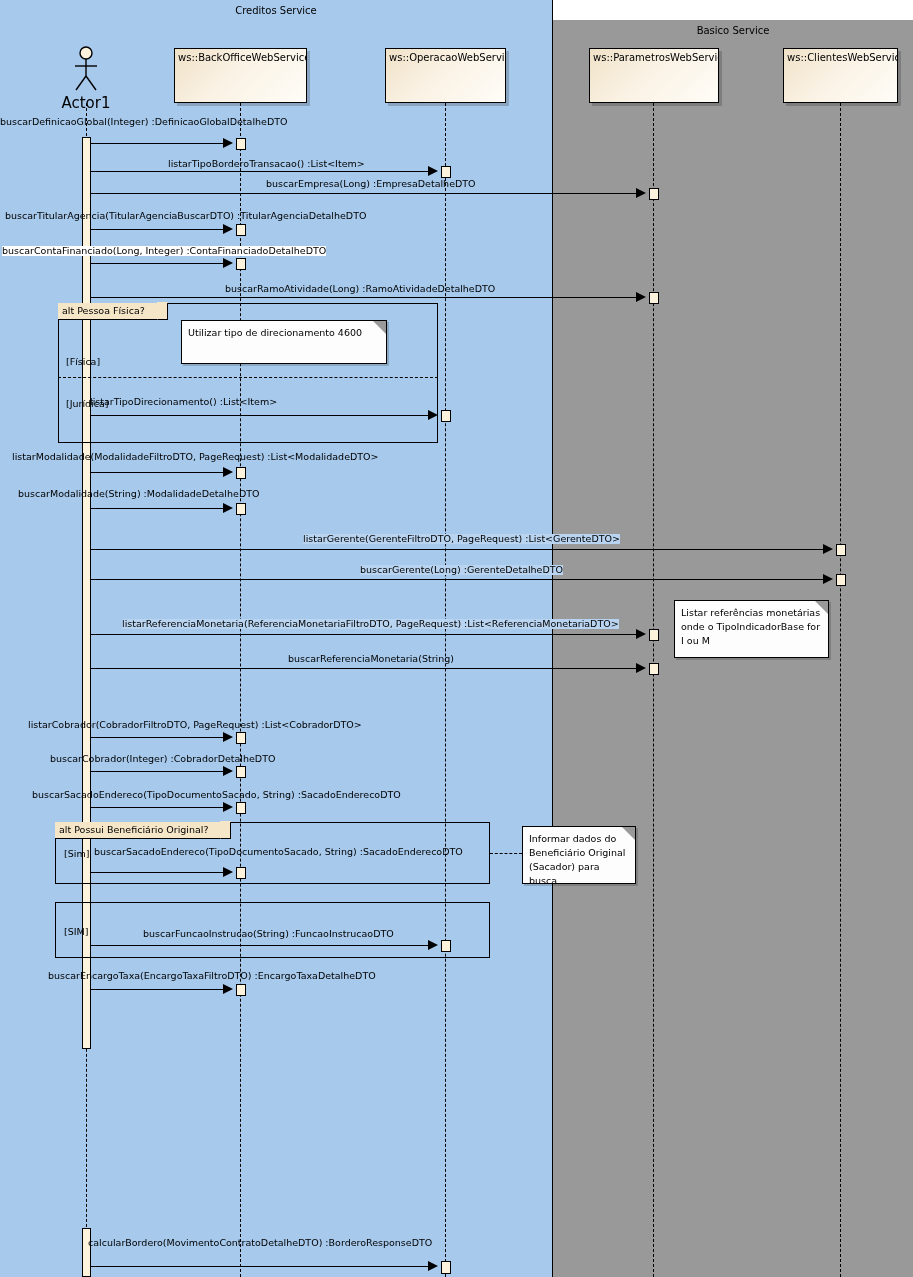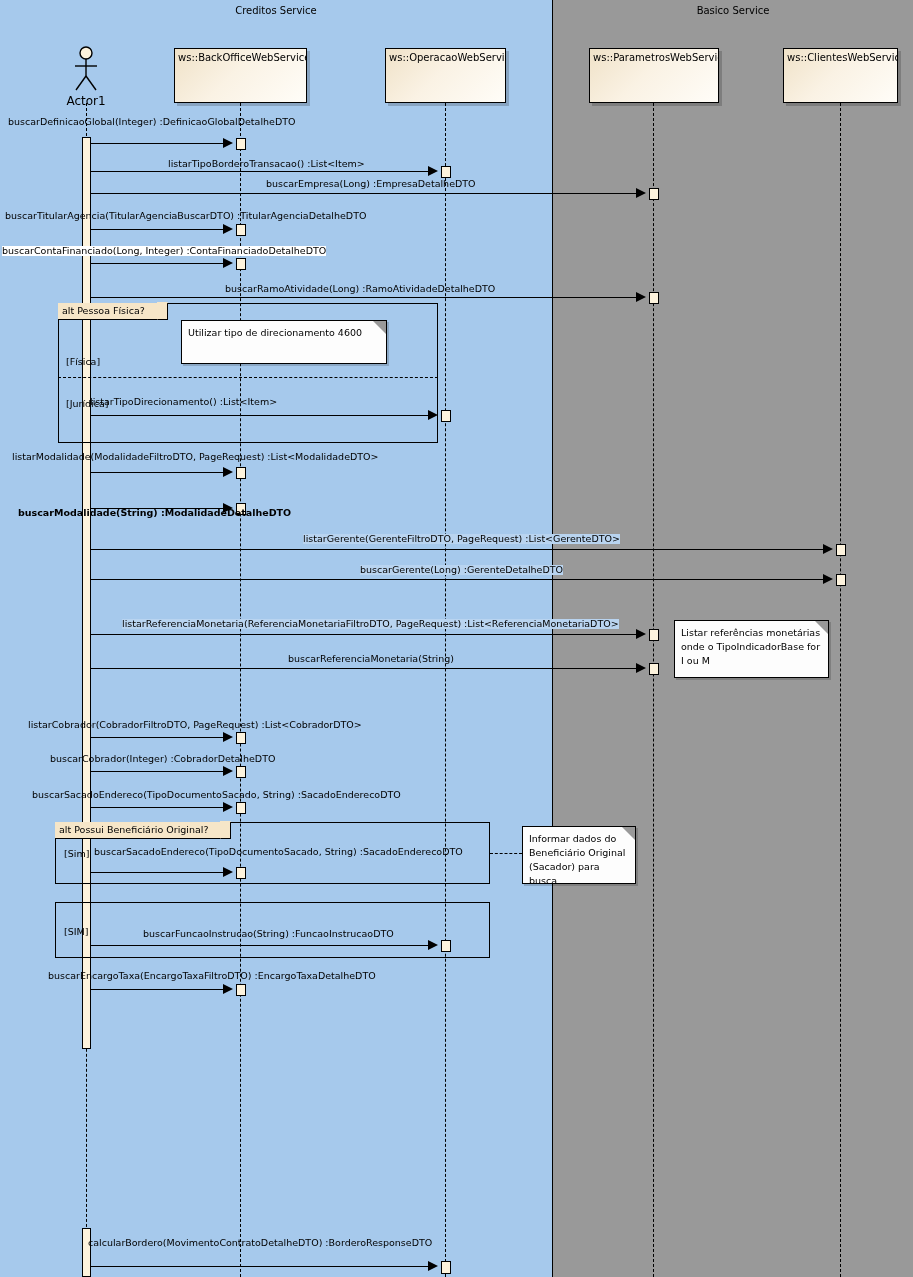--- a/index.html
+++ b/index.html
@@ -8,21 +8,21 @@
   #diagram{
     position:relative;
     width:913px;height:1277px;
     overflow:hidden;
     background:#ffffff;
   }
 
   
   .partition{position:absolute;top:0;bottom:0;box-sizing:border-box;}
   .partition.creditos{left:0;width:553px;background:#a6c9ec;border-right:1px solid #000;}
-  .partition.basico{left:553px;width:360px;background:#999999;}
+  .partition.basico{left:553px;width:360px;background:#999999;margin-top:20px;}
   .partition-title{
     position:absolute;top:5px;left:0;width:100%;
     text-align:center;font-size:10px;color:#000;
   }
 
   
   .lifeline{
     position:absolute;top:100px;bottom:0;width:0;
     border-left:1px dashed #000;
   }
@@ -38,21 +38,21 @@
     padding:3px 2px 0 3px;
     line-height:1.1;
     white-space:nowrap;
     overflow:hidden;
   }
 
   
   .actor{position:absolute;}
   .actor-label{
     position:absolute;left:50%;transform:translateX(-50%);
-    font-size:12px;white-space:nowrap;color:#000;
+    font-size:15px;white-space:nowrap;color:#000;
   }
 
   
   .activation{
     position:absolute;box-sizing:border-box;
     background:#fdf3dd;border:1px solid #000;
   }
   .actor-activation{
     position:absolute;box-sizing:border-box;
     background:#fdf3dd;border:1px solid #000;
@@ -191,21 +191,21 @@
   <div class="frag-sep" style="left:58px;top:377px;width:380px;"></div>
   <div class="frag-guard" style="left:66px;top:398px;">[Jurídica]</div>
 
   <div class="frag" style="left:55px;top:822px;width:435px;height:62px;"></div>
   <div class="frag-tab" style="left:55px;top:822px;width:176px;">alt Possui Beneficiário Original?</div>
   <div class="frag-guard" style="left:64px;top:848px;">[Sim]</div>
 
   <div class="frag" style="left:55px;top:902px;width:435px;height:56px;"></div>
   <div class="frag-guard" style="left:64px;top:926px;">[SIM]</div>
 
-  <div class="msg-label" style="left:8px;top:117px;text-align:center;">buscarDefinicaoGlobal(Integer) :DefinicaoGlobalDetalheDTO</div>
+  <div class="msg-label" style="left:0;top:117px;text-align:center;">buscarDefinicaoGlobal(Integer) :DefinicaoGlobalDetalheDTO</div>
   <div class="msg-line" style="left:91px;top:143px;width:132px;"></div>
   <div class="msg-arrow" style="left:223px;top:138px;"></div>
 
   <div class="msg-label" style="left:168px;top:159px;">listarTipoBorderoTransacao() :List&lt;Item&gt;</div>
   <div class="msg-line" style="left:91px;top:171px;width:337px;"></div>
   <div class="msg-arrow" style="left:428px;top:166px;"></div>
 
   <div class="msg-label" style="left:266px;top:179px;">buscarEmpresa(Long) :EmpresaDetalheDTO</div>
   <div class="msg-line" style="left:91px;top:193px;width:545px;"></div>
   <div class="msg-arrow" style="left:636px;top:188px;"></div>
@@ -223,21 +223,21 @@
   <div class="msg-arrow" style="left:636px;top:292px;"></div>
 
   <div class="msg-label" style="left:90px;top:397px;">listarTipoDirecionamento() :List&lt;Item&gt;</div>
   <div class="msg-line" style="left:91px;top:415px;width:337px;"></div>
   <div class="msg-arrow" style="left:428px;top:410px;"></div>
 
   <div class="msg-label" style="left:12px;top:452px;">listarModalidade(ModalidadeFiltroDTO, PageRequest) :List&lt;ModalidadeDTO&gt;</div>
   <div class="msg-line" style="left:91px;top:472px;width:132px;"></div>
   <div class="msg-arrow" style="left:223px;top:467px;"></div>
 
-  <div class="msg-label" style="left:18px;top:508px;font-weight:bold;">buscarModalidade(String) :ModalidadeDetalheDTO</div>
+  <div class="msg-label" style="left:18px;top:489px;">buscarModalidade(String) :ModalidadeDetalheDTO</div>
   <div class="msg-line" style="left:91px;top:508px;width:132px;"></div>
   <div class="msg-arrow" style="left:223px;top:503px;"></div>
 
   <div class="msg-label hlb" style="left:303px;top:534px;">listarGerente(GerenteFiltroDTO, PageRequest) :List&lt;GerenteDTO&gt;</div>
   <div class="msg-line" style="left:91px;top:549px;width:732px;"></div>
   <div class="msg-arrow" style="left:823px;top:544px;"></div>
 
   <div class="msg-label hlb" style="left:360px;top:565px;">buscarGerente(Long) :GerenteDetalheDTO</div>
   <div class="msg-line" style="left:91px;top:579px;width:732px;"></div>
   <div class="msg-arrow" style="left:823px;top:574px;"></div>
@@ -277,21 +277,21 @@
   <div class="msg-label" style="left:88px;top:1238px;">calcularBordero(MovimentoContratoDetalheDTO) :BorderoResponseDTO</div>
   <div class="msg-line" style="left:91px;top:1266px;width:337px;"></div>
   <div class="msg-arrow" style="left:428px;top:1261px;"></div>
 
   <div class="note" style="left:181px;top:320px;width:206px;height:44px;">
     <span class="note-fold-line"></span>
     <span class="note-fold"></span>
     <span>Utilizar tipo de direcionamento 4600</span>
   </div>
 
-  <div class="note" style="left:674px;top:600px;width:155px;height:58px;margin-top:20px;">
+  <div class="note" style="left:674px;top:600px;width:155px;height:58px;">
     <span class="note-fold-line"></span>
     <span class="note-fold"></span>
     <span>Listar referências monetárias onde o TipoIndicadorBase for I ou M</span>
   </div>
 
   <div class="note-conn" style="left:490px;top:853px;width:32px;"></div>
   <div class="note" style="left:522px;top:826px;width:114px;height:58px;">
     <span class="note-fold-line"></span>
     <span class="note-fold"></span>
     <span>Informar dados do Beneficiário Original (Sacador) para busca</span>

